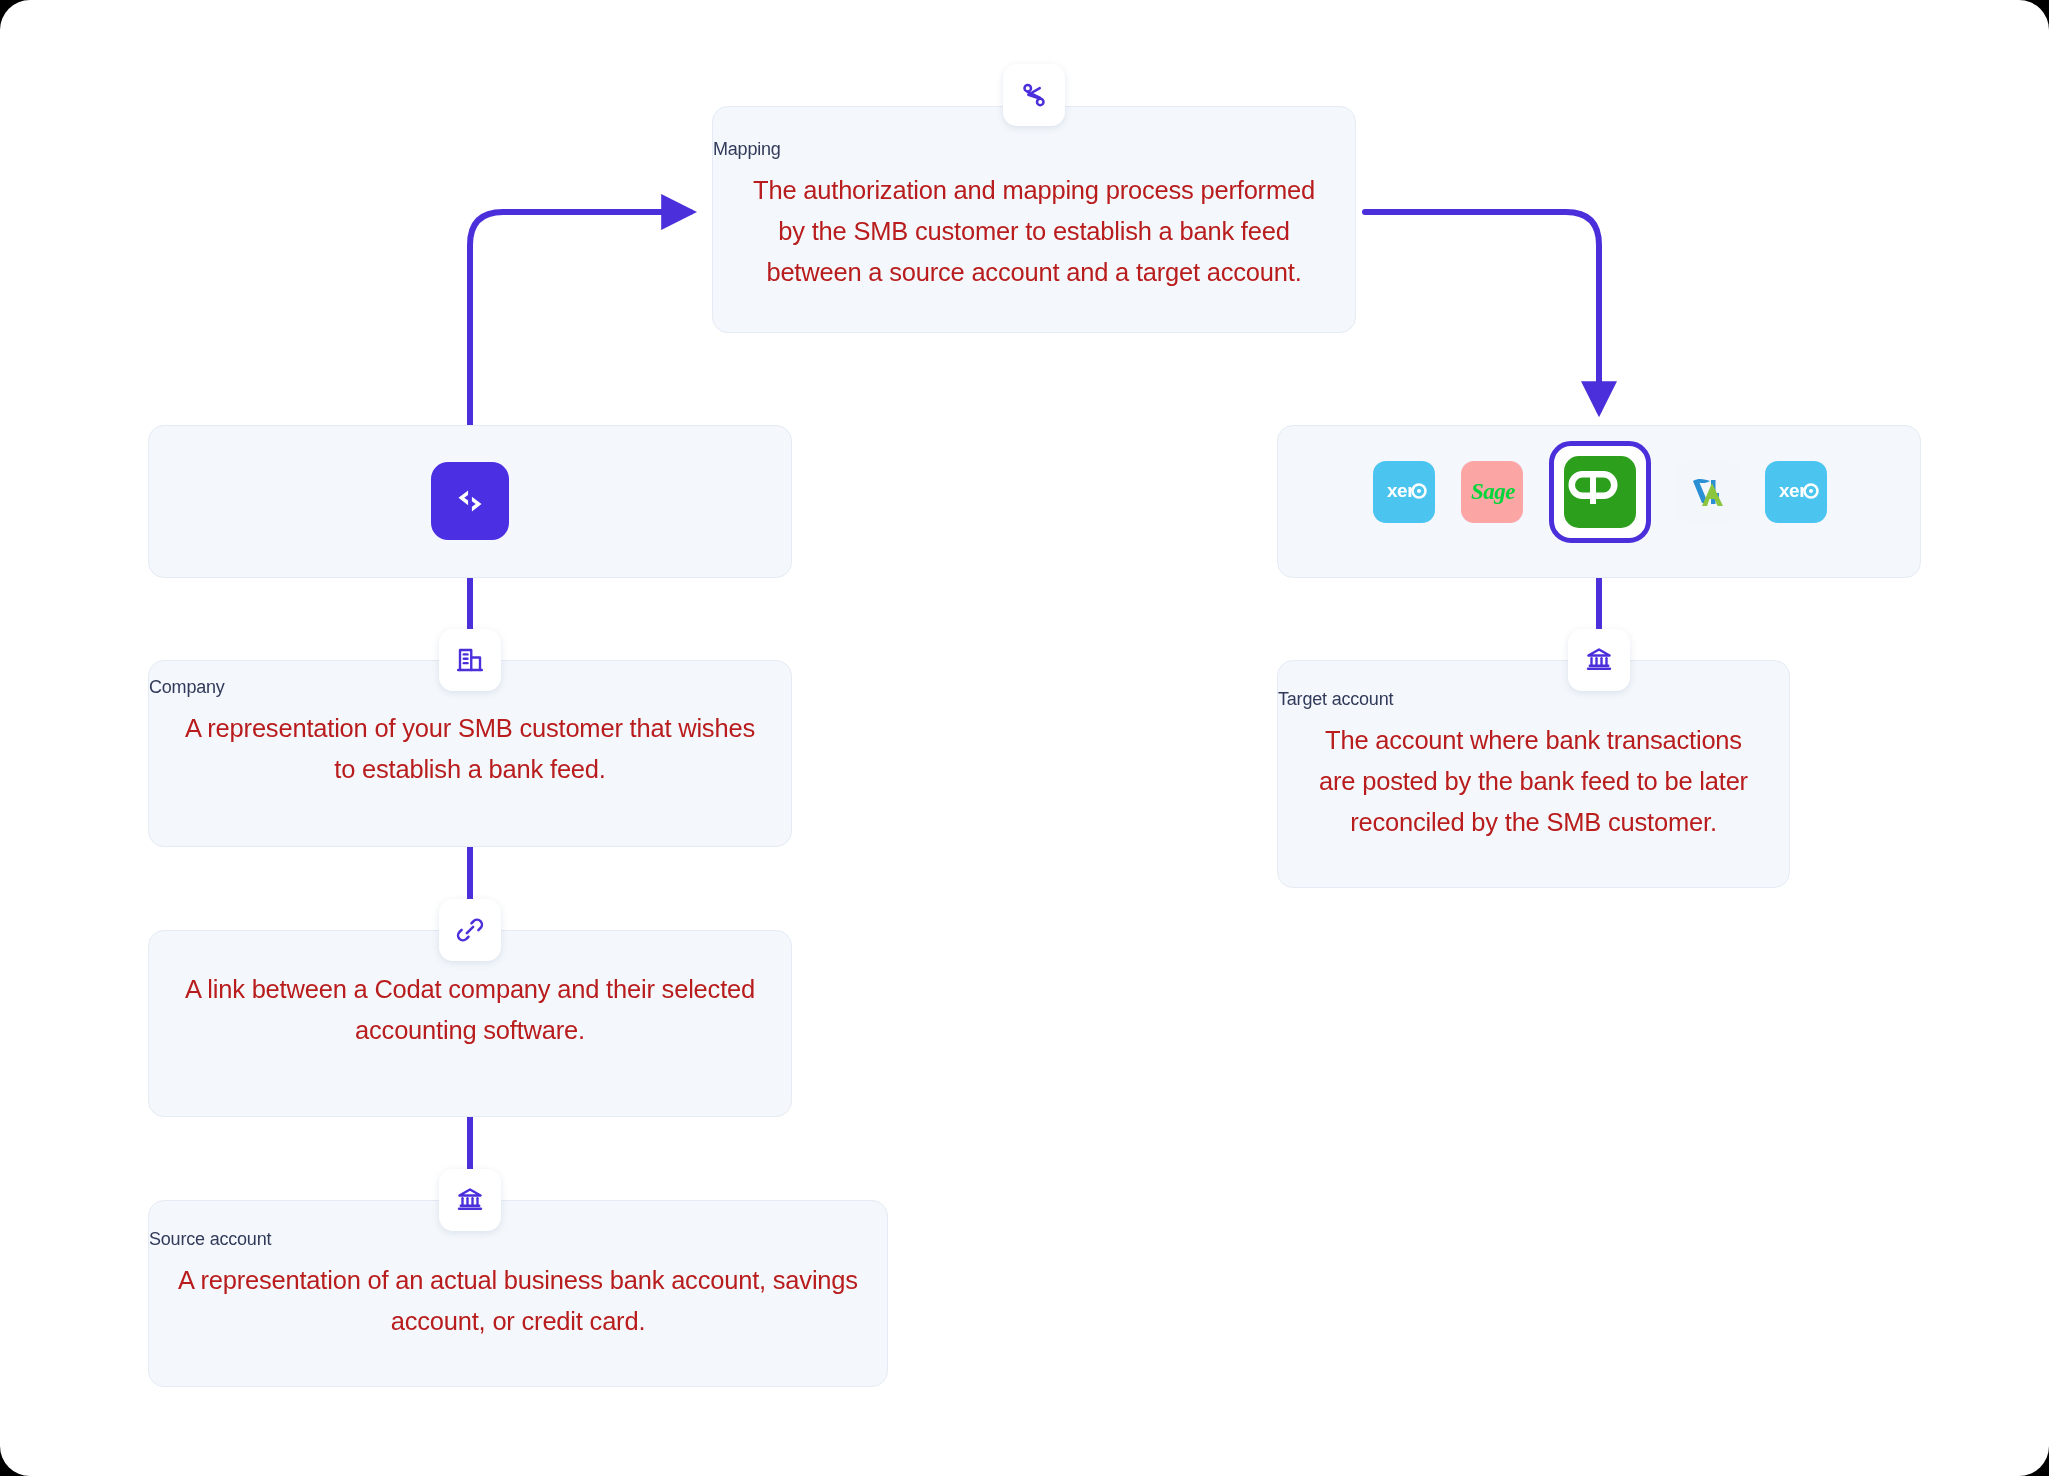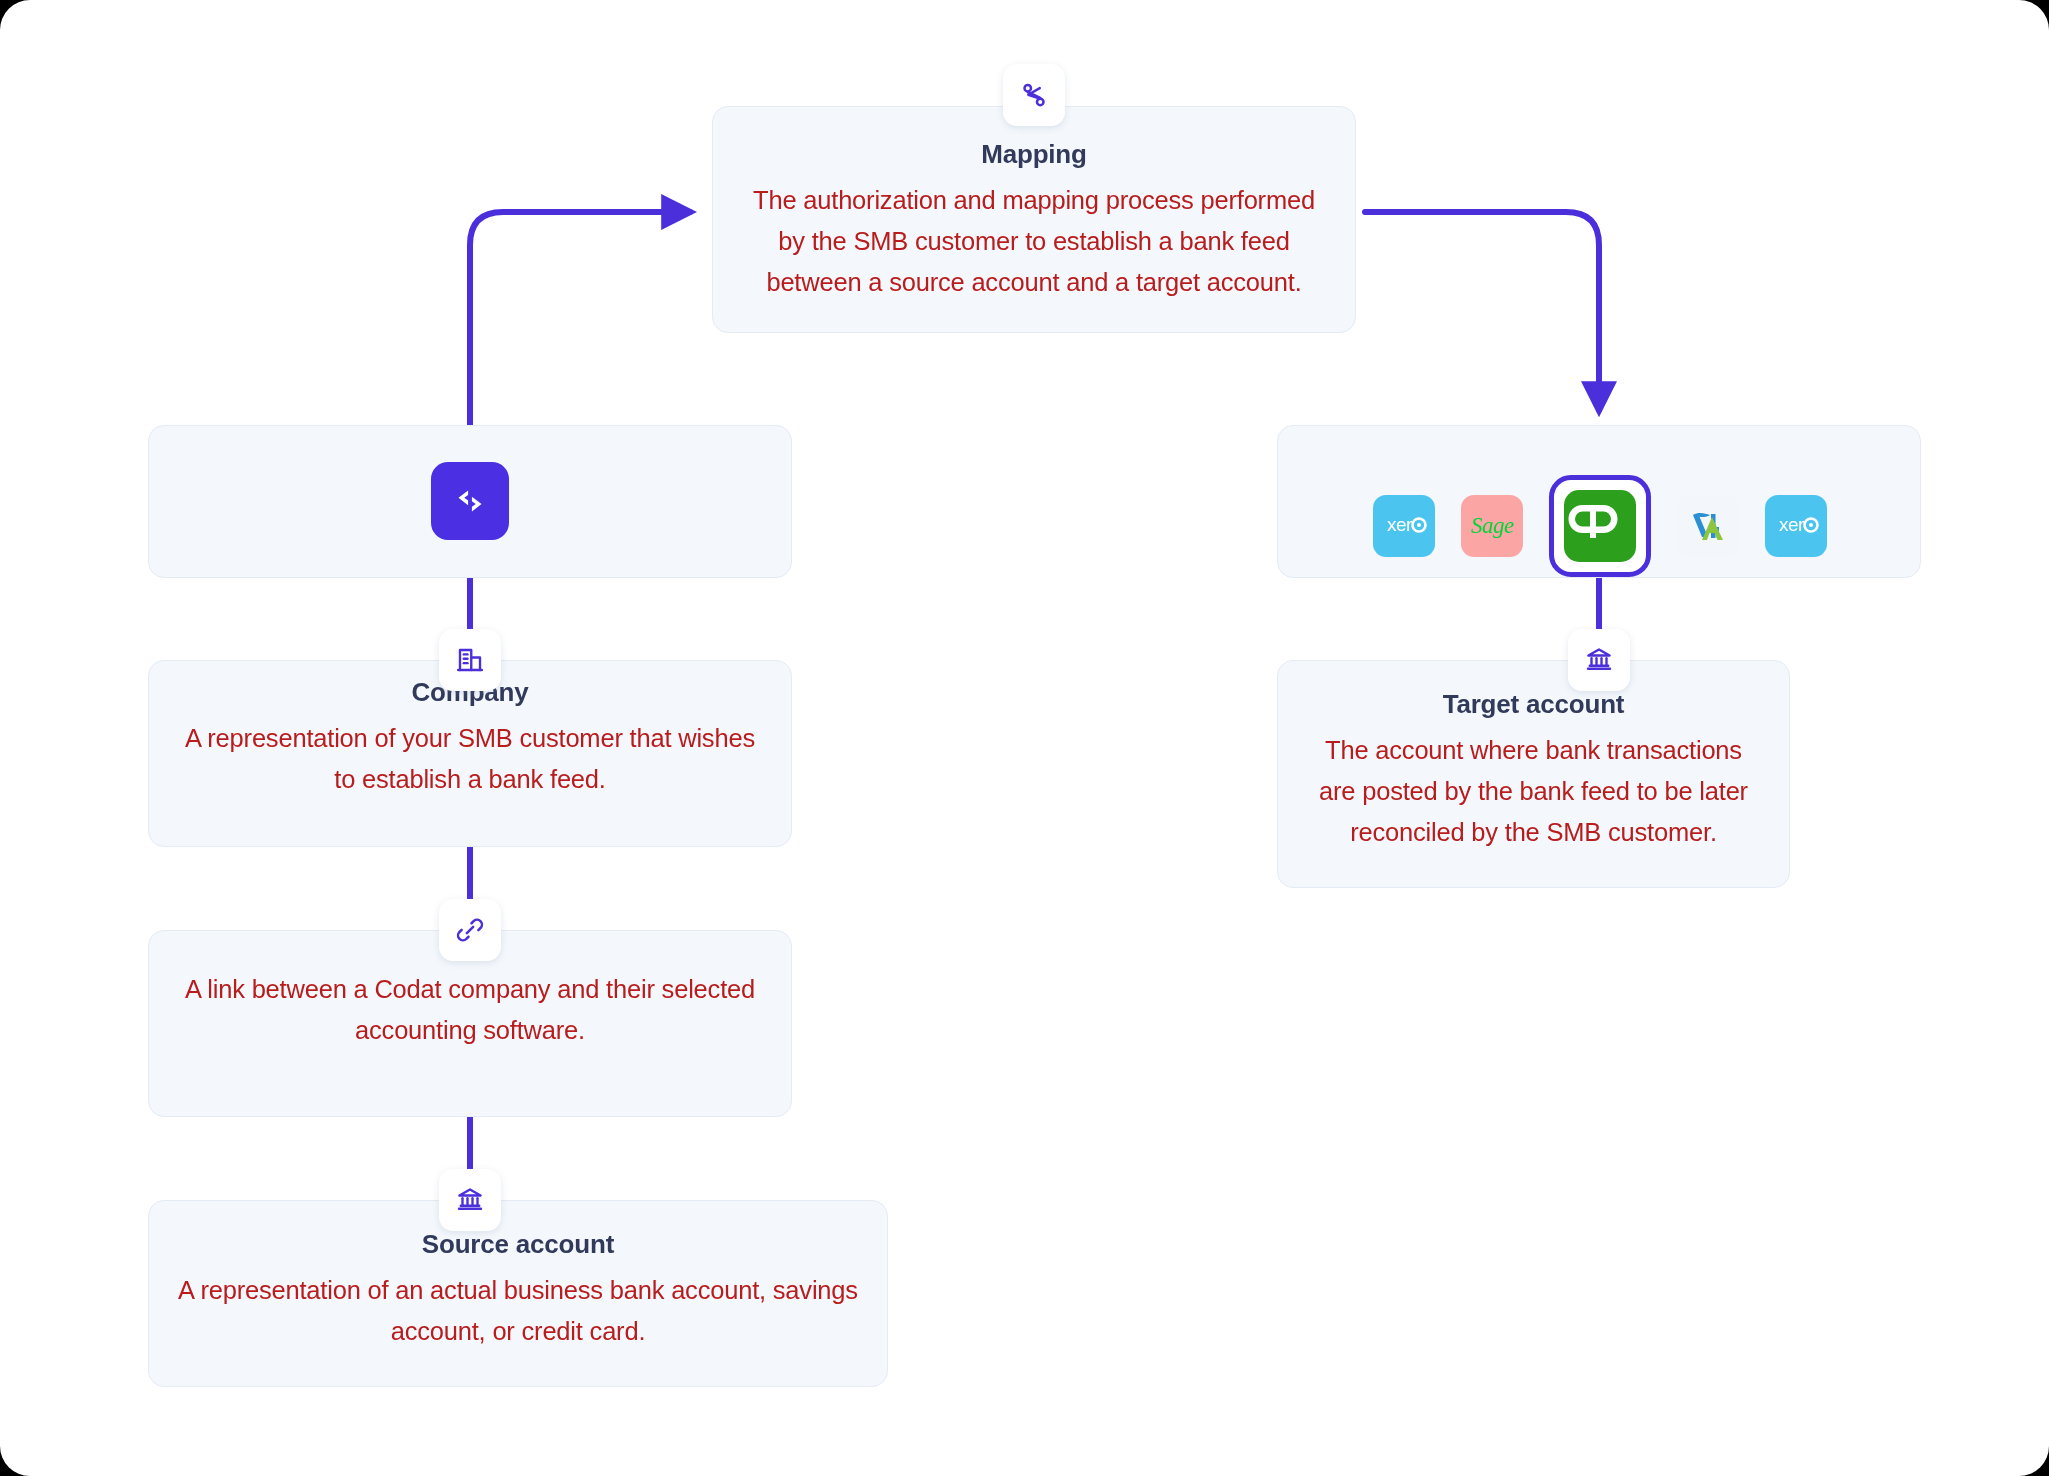--- a/index.html
+++ b/index.html
@@ -42,23 +42,22 @@
   
   .card {
     position: absolute;
     box-sizing: border-box;
     background: #f4f8fc;
     border: 1px solid #e4ebf4;
     border-radius: 16px;
     z-index: 2;
   }
   .card-title {
-    text-align: center;
-    font-size: 26px;
-    font-weight: bold;
+    font-size: 18px;
+    font-weight: normal;
     color: #313a5a;
     letter-spacing: -0.2px;
   }
   .card-desc {
     text-align: center;
     font-size: 25.5px;
     line-height: 41px;
     color: #b91c1c;
     letter-spacing: -0.2px;
     padding: 0 26px;
@@ -223,21 +222,21 @@
       <path d="M 6 10.5 L 6 16.5"></path>
       <path d="M 10 10.5 L 10 16.5"></path>
       <path d="M 14 10.5 L 14 16.5"></path>
       <path d="M 18 10.5 L 18 16.5"></path>
       <path d="M 3.2 19 L 20.8 19"></path>
       <path d="M 4.6 16.6 L 19.4 16.6"></path>
     </svg>
   </div>
 
   <div class="card" style="left:1277px; top:425px; width:644px; height:153px;"></div>
-  <div class="logo-row" style="left:1373px; top:475px;">
+  <div class="logo-row" style="left:1373px; top:441px;font-weight:bold;">
 
     <div class="logo-tile logo-xero">
       <svg width="52" height="52" viewBox="0 0 52 52">
         <text x="9" y="31" class="xero-txt" fill="#ffffff" font-size="19" font-family="Liberation Sans, sans-serif" letter-spacing="-0.5">xer</text>
         <circle cx="41" cy="25" r="6.5" fill="none" stroke="#ffffff" stroke-width="2.6"></circle>
         <circle cx="41" cy="25" r="2" fill="#ffffff"></circle>
       </svg>
     </div>
 
     <div class="logo-tile logo-sage">

